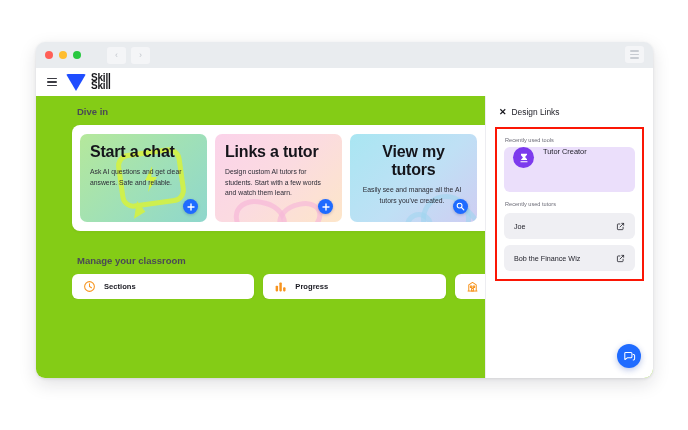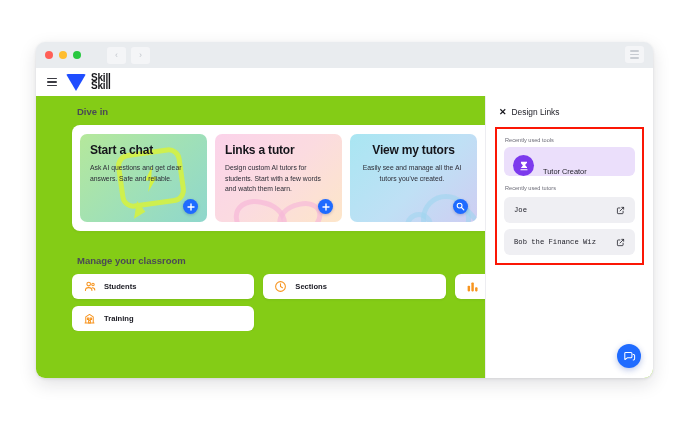--- a/index.html
+++ b/index.html
@@ -114,21 +114,21 @@
     padding: 9px 10px;
     overflow: hidden;
   }
   .dcard.c1 { background: linear-gradient(135deg,#b5e89b 0%,#9fe0b8 55%,#8fd7cd 100%); }
   .dcard.c2 { background: linear-gradient(135deg,#fbd3ea 0%,#fbdbe0 50%,#fde6c9 100%); }
   .dcard.c3 { background: linear-gradient(135deg,#a9e6f2 0%,#bfe0f5 55%,#cfcdf2 100%); text-align: center; }
   .dcard.c4 { background: linear-gradient(135deg,#f3f2a8 0%,#f7f0a0 100%); flex: 0 0 127px; }
 
   .dcard h3 {
     position: relative; z-index: 3;
-    font-size: 12px; font-weight: 700; color: #15151b;
+    font-size: 16px; font-weight: 700; color: #15151b;
     letter-spacing: -0.2px;
     margin-bottom: 6px;
   }
   .dcard p {
     position: relative; z-index: 3;
     font-size: 6.8px; line-height: 10.5px; color: #2c2c36;
     max-width: 104px;
   }
   .deco { position: absolute; z-index: 1; pointer-events: none; }
   .deco.bubble {
@@ -230,43 +230,43 @@
     margin: 0 9px;
     border: 2px solid #fb1605;
     padding: 6px 7px 8px 7px;
   }
   .sub-label {
     font-size: 5.6px; color: #6c6c77; margin: 2px 0 4px 1px;
   }
   .tool-row {
     background: #ebdffb;
     border-radius: 6px;
-    height: 29px;
-    display: flex; align-items: flex-end; gap: 9px;
+    height: 45px;
+    display: flex; align-items: flex-start; gap: 9px;
     padding: 0 9px;
     margin-bottom: 9px;
   }
   .tool-avatar {
     width: 21px; height: 21px; flex: 0 0 21px;
     border-radius: 50%;
     background: #7c3aed;
     display: flex; align-items: center; justify-content: center;
   }
   .tool-avatar svg { display: block; }
   .tool-name { font-size: 7.4px; color: #1d1d26; }
 
   .tutor-row {
     background: #efeff3;
     border-radius: 6px;
     height: 26px;
     display: flex; align-items: center; justify-content: space-between;
     padding: 0 10px;
     margin-top: 6px;
   }
-  .tutor-name { font-size: 7.2px; color: #1d1d26; font-weight: 500; font-family: Liberation Mono, monospace; }
+  .tutor-name { font-size: 7.2px; color: #1d1d26; font-weight: 500; }
   .ext-icon { width: 9px; height: 9px; color: #1d1d26; }
   .ext-icon svg { display: block; width: 9px; height: 9px; }
 
   .chat-fab {
     position: absolute;
     right: 12px; bottom: 10px;
     width: 24px; height: 24px;
     border-radius: 50%;
     background: #1f6bff;
     display: flex; align-items: center; justify-content: center;
@@ -363,31 +363,20 @@
           <p>E… e… in…</p>
         </div>
 
       </div>
 
       <div class="manage">
         <div class="section-title">Manage your classroom</div>
 
         <div class="grid">
 
-          <div class="tile">
-            <span class="tile-icon">
-              <svg viewBox="0 0 16 16" fill="none" stroke="currentColor" stroke-width="1.3" stroke-linecap="round" stroke-linejoin="round">
-                <circle cx="7" cy="5" r="2.2"></circle>
-                  <path d="M3 13c0-2.2 1.8-3.6 4-3.6s4 1.4 4 3.6"></path>
-                  <circle cx="12.3" cy="5.6" r="1.5"></circle>
-                  <path d="M11.5 9.6c1.7 0 3 1.1 3 2.8"></path>
-              </svg>
-            </span>
-            <span class="tile-label">Students</span>
-          </div>
 
           <div class="tile">
             <span class="tile-icon">
               <svg viewBox="0 0 16 16" fill="none" stroke="currentColor" stroke-width="1.3" stroke-linecap="round">
                   <circle cx="8" cy="8" r="6"></circle>
                   <path d="M8 4.6V8l2.4 1.6"></path>
                 </svg>
             </span>
             <span class="tile-label">Sections</span>
           </div>

